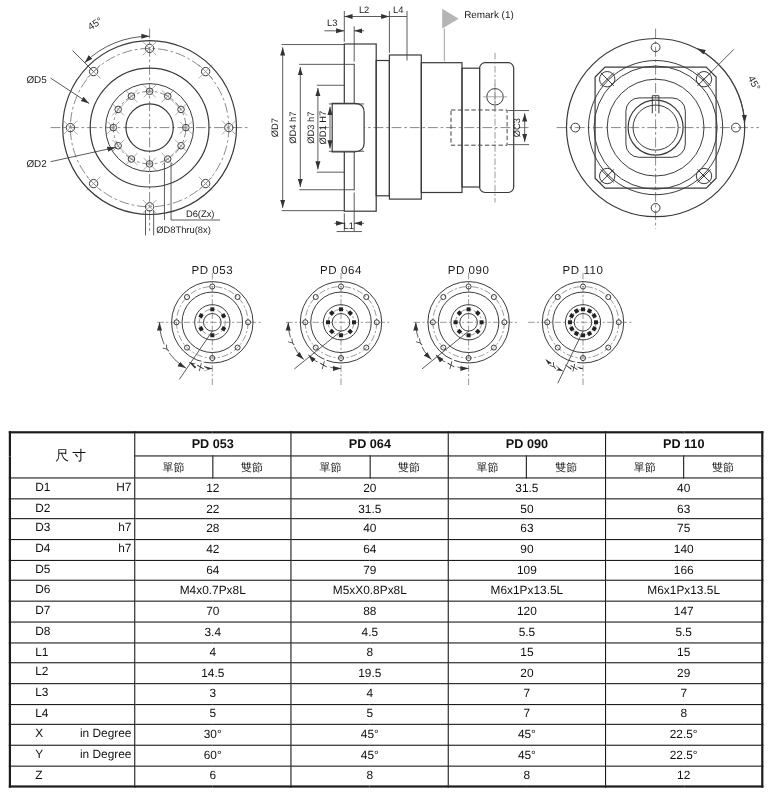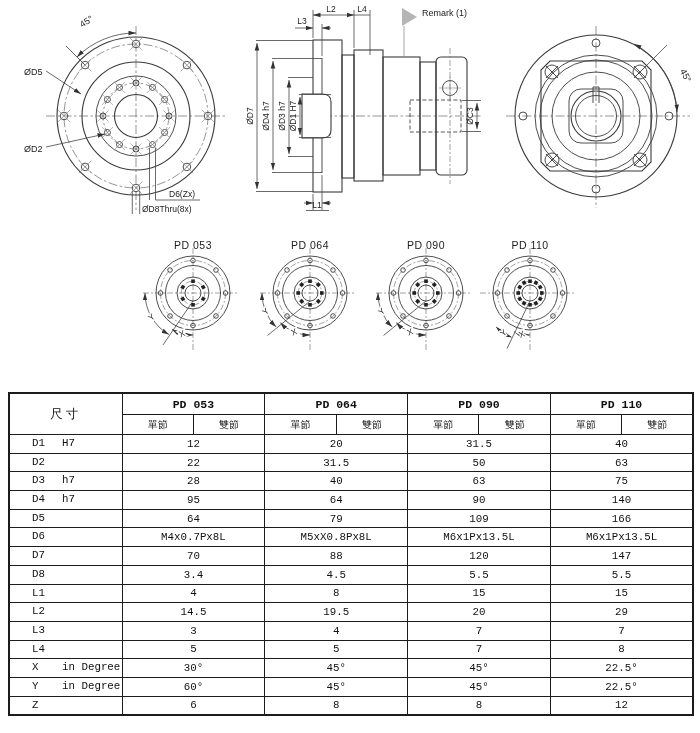--- a/index.html
+++ b/index.html
@@ -12,30 +12,30 @@
   .thin{fill:none;stroke:#8a8a8a;stroke-width:0.65;}
   .cl{fill:none;stroke:#7a7a7a;stroke-width:0.8;stroke-dasharray:9 2.5 2.5 2.5;}
   .cls{fill:none;stroke:#7a7a7a;stroke-width:0.7;stroke-dasharray:6 2 2 2;}
   .dim{fill:none;stroke:#444;stroke-width:0.8;}
   .dash{fill:none;stroke:#444;stroke-width:0.9;stroke-dasharray:4 2.2;}
   .wh{fill:#fff;stroke:#3a3a3a;stroke-width:1.1;}
   text.lbl{font-size:9px;}
   text.sm{font-size:8.5px;}
   text.pdtitle{font-size:10.5px;letter-spacing:0.5px;}
   #dims{position:absolute;left:8px;top:392px;width:684px;border-collapse:collapse;
-        table-layout:fixed;font-size:10.8px;color:#111;border:2px solid #1c1c1c;font-family:Liberation Mono, monospace;}
+        table-layout:fixed;font-size:10.8px;color:#111;border:2px solid #1c1c1c;}
   #dims th,#dims td{border:1px solid #1c1c1c;text-align:center;padding:0;
         white-space:nowrap;overflow:hidden;font-weight:normal;}
   #dims th.model{font-weight:bold;font-size:11.5px;height:20px;}
   #dims th.sub{font-size:10px;height:19px;}
   #dims th.dimh{font-size:12.5px;letter-spacing:3px;}
   #dims td{height:17.7px;}
   #dims td.lab{text-align:left;position:relative;}
   #dims td.lab .nm{position:absolute;left:22px;top:0;line-height:17.7px;}
-  #dims td.lab .tol{position:absolute;left:52px;right:2px;top:0;line-height:17.7px;text-align:left;}
+  #dims td.lab .tol{position:absolute;left:52px;right:2px;top:0;line-height:17.7px;text-align:right;}
   .footnote{position:absolute;left:8px;top:710px;font-size:11.5px;letter-spacing:0.5px;}
 </style>
 </head>
 <body>
 
 <div class="page">
 
   <svg id="dsvg" style="top:0" width="700" height="232" viewBox="0 0 700 232">
     <defs>
       <marker id="arr" markerWidth="9" markerHeight="8" refX="7.5" refY="3" orient="auto-start-reverse" markerUnits="userSpaceOnUse">
@@ -430,21 +430,21 @@
           <td colspan="2">28</td>
           <td colspan="2">40</td>
           <td colspan="2">63</td>
           <td colspan="2">75</td>
         </tr>
         <tr>
           <td class="lab">
             <span class="nm">D4</span>
             <span class="tol">h7</span>
           </td>
-          <td colspan="2">95</td>
+          <td colspan="2">42</td>
           <td colspan="2">64</td>
           <td colspan="2">90</td>
           <td colspan="2">140</td>
         </tr>
         <tr>
           <td class="lab">
             <span class="nm">D5</span>
             <span class="tol"></span>
           </td>
           <td colspan="2">64</td>

